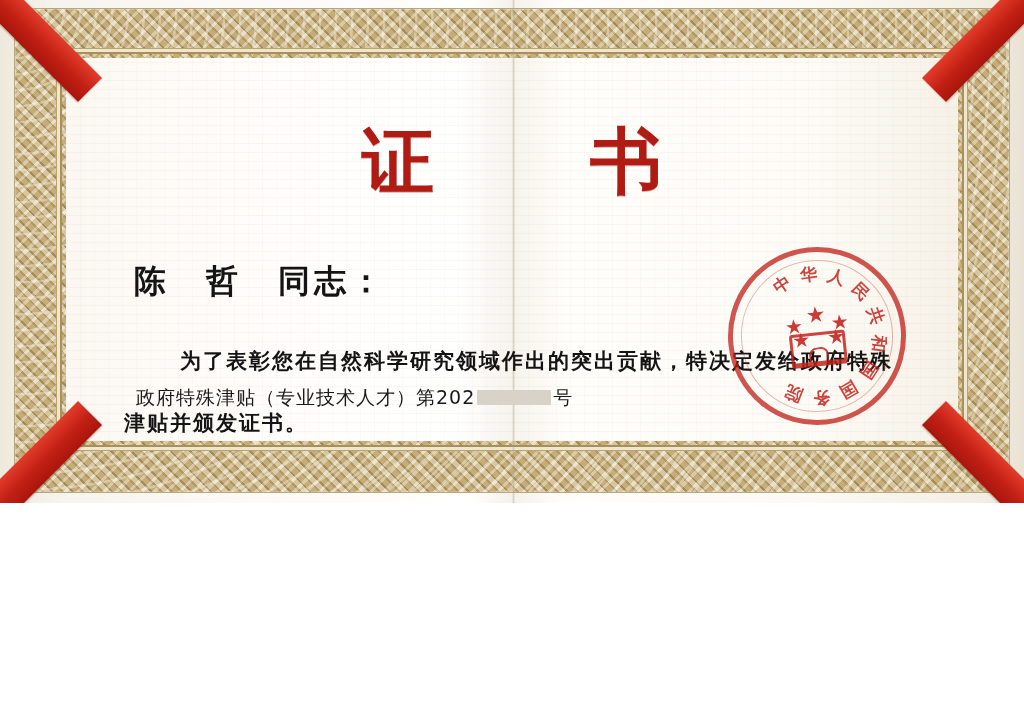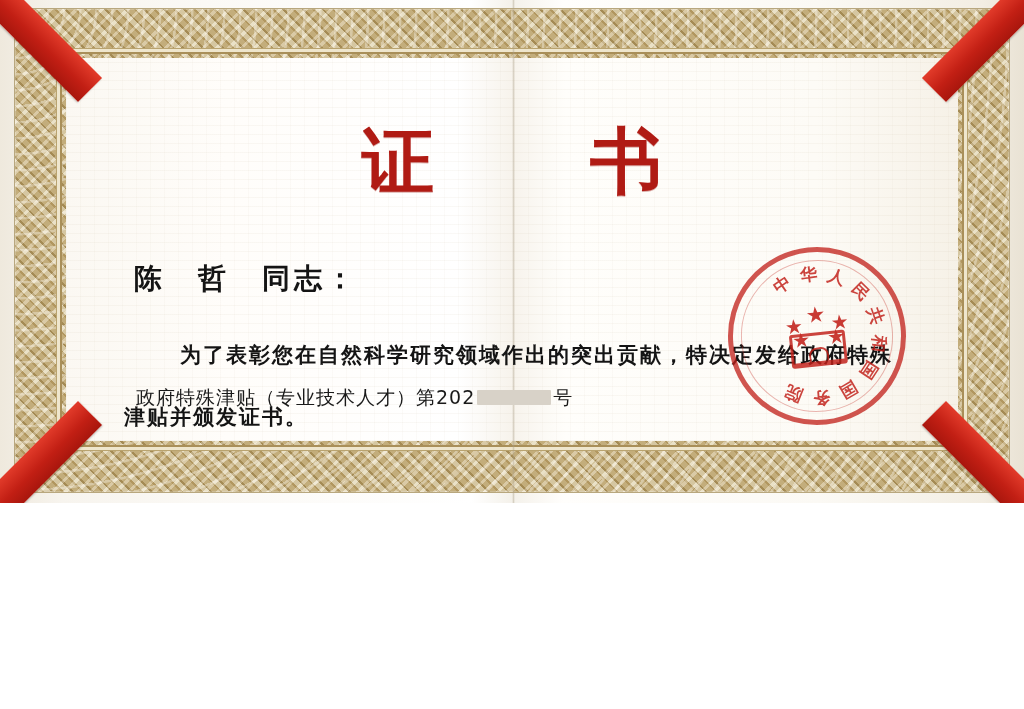--- a/index.html
+++ b/index.html
@@ -127,21 +127,21 @@
     font-size: 72px;
     letter-spacing: 42px;
     text-indent: 42px;
     margin-top: 22px;
     text-shadow: 0 1px 0 rgba(150,20,14,.35);
   }
 
   .salutation {
     margin-top: 50px;
     margin-left: 38px;
-    font-size: 28px;
+    font-size: 32px;
     color: #141414;
     letter-spacing: 4px;
     font-family: "DejaVu Sans", "Liberation Sans", sans-serif;
     font-weight: 700;
   }
 
   .body-text {
     margin-top: 26px;
     margin-left: 28px;
     margin-right: 20px;

